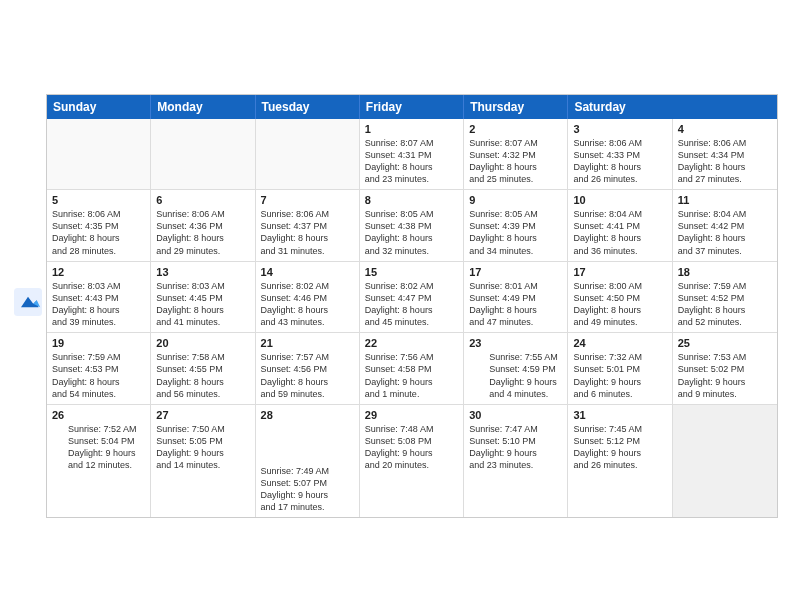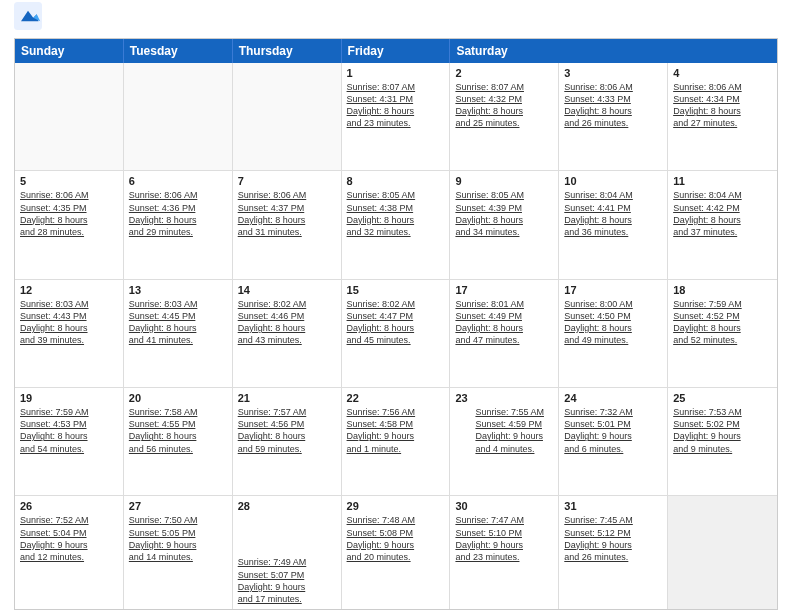--- a/index.html
+++ b/index.html
@@ -6,23 +6,24 @@
     body {
       font-family: Arial, sans-serif;
       background: #fff;
       width: 792px;
       height: 612px;
       overflow: hidden;
     }
     .page {
       width: 792px;
       height: 612px;
-      padding: 2px 14px;
-      display: flex;
-      flex-direction: column;
+      padding: 28px 14px;
+      display: flex;
+      flex-direction: row;
+      align-items: center;
     }
     .header {
       display: flex;
       justify-content: space-between;
       align-items: flex-start;
       margin-bottom: 8px;
     }
     .logo {
       display: flex;
       align-items: center;
@@ -99,21 +100,20 @@
     .day-num {
       font-size: 11px;
       font-weight: bold;
       margin-bottom: 2px;
       color: #222;
     }
     .cell-text {
       font-size: 9px;
       line-height: 1.35;
       color: #333;
-      text-decoration: underline;
     }
   </style>
 </head>
 <body>
 
 <div class="page">
   <div class="header">
     <div class="logo">
       <svg class="logo-icon" viewBox="0 0 32 32">
         <rect width="32" height="32" rx="4" fill="#e8f0fe"></rect>
@@ -127,23 +127,24 @@
     </div>
     <div class="title-block">
       <div class="month-title"></div>
       <div class="location"></div>
     </div>
   </div>
 
   <div class="calendar">
     <div class="cal-header-row">
     <div class="cal-header-cell">Sunday</div>
+        <div class="cal-header-cell">Monday</div>
         <div class="cal-header-cell">Tuesday</div>
+        <div class="cal-header-cell">Friday</div>
         <div class="cal-header-cell">Thursday</div>
-        <div class="cal-header-cell">Friday</div>
         <div class="cal-header-cell">Saturday</div>
       </div>
     <div class="cal-body">
     <div class="cal-row">
           <div class="cal-cell empty"></div>
           <div class="cal-cell empty"></div>
           <div class="cal-cell empty"></div>
           <div class="cal-cell">
             <div class="day-num">1</div>
             <div class="cell-text" style="white-space: pre-line;">Sunrise: 8:07 AM
@@ -322,21 +323,21 @@
             <div class="day-num">25</div>
             <div class="cell-text" style="white-space: pre-line;">Sunrise: 7:53 AM
 Sunset: 5:02 PM
 Daylight: 9 hours
 and 9 minutes.</div>
           </div>
         </div>
         <div class="cal-row">
           <div class="cal-cell">
             <div class="day-num">26</div>
-            <div class="cell-text" style="white-space: pre-line;">Sunrise: 7:52 AM
+            <div class="cell-text" style="white-space: pre-line; margin-left: 16px;">Sunrise: 7:52 AM
 Sunset: 5:04 PM
 Daylight: 9 hours
 and 12 minutes.</div>
           </div>
           <div class="cal-cell">
             <div class="day-num">27</div>
             <div class="cell-text" style="white-space: pre-line;">Sunrise: 7:50 AM
 Sunset: 5:05 PM
 Daylight: 9 hours
 and 14 minutes.</div>

